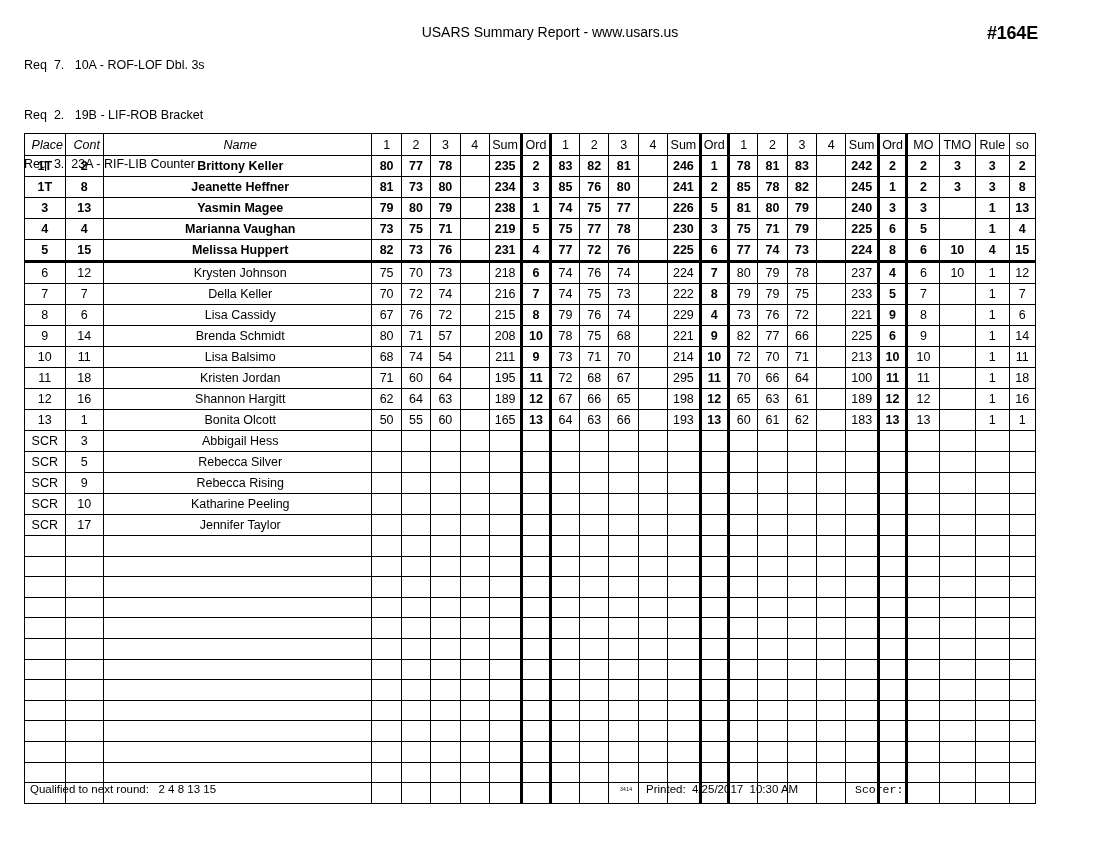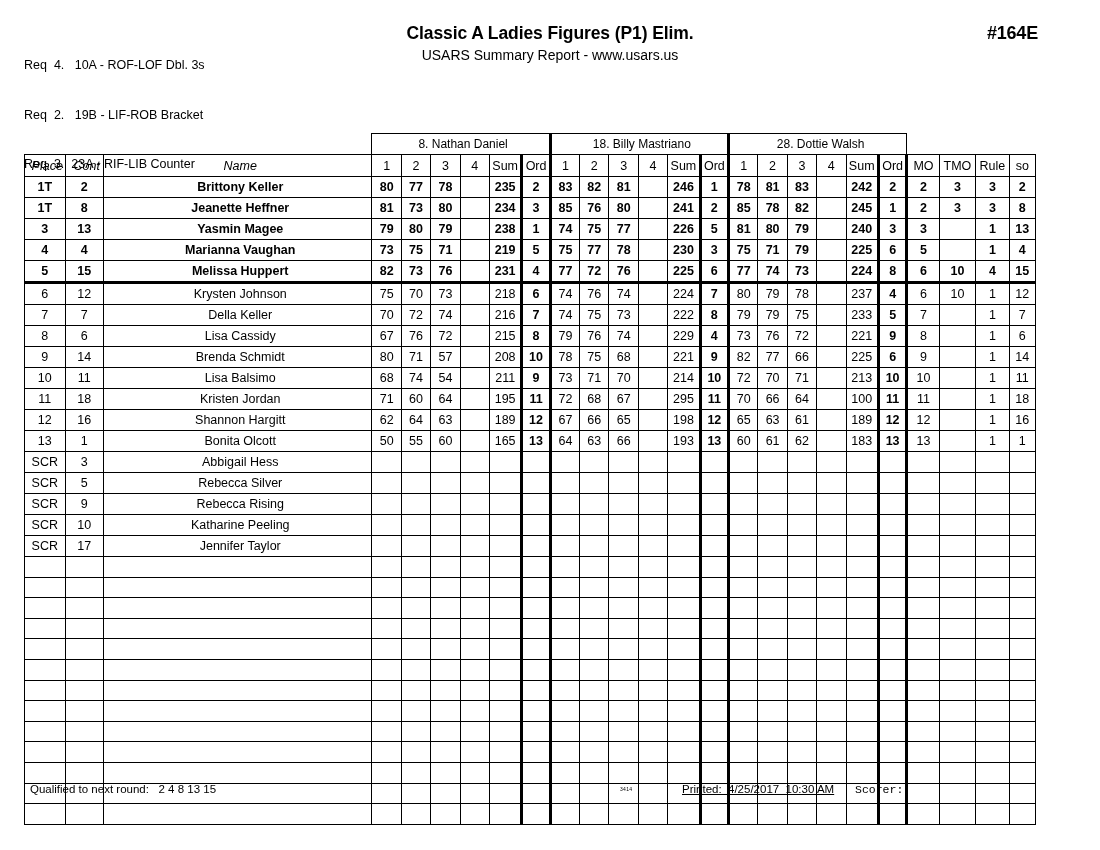--- a/index.html
+++ b/index.html
@@ -130,34 +130,33 @@
   .footer {
     position: absolute;
     left: 0;
     top: 783px;
     width: 1100px;
     height: 20px;
     font-size: 11.5px;
   }
   .f-qual { position: absolute; left: 30px; top: 0; white-space: pre; }
   .f-tiny { position: absolute; left: 620px; top: 3px; font-size: 5px; letter-spacing: 0.3px; }
-  .f-printed { position: absolute; left: 682px; top: 0; white-space: pre; text-decoration: underline; }
+  .f-printed { position: absolute; left: 646px; top: 0; white-space: pre; }
   .f-scorer { position: absolute; left: 855px; top: 0; white-space: pre; font-family: Liberation Mono, monospace; }
 </style>
 </head>
 <body>
 
 <div class="req-block">
-  <div class="req-line">Req  4.   10A - ROF-LOF Dbl. 3s</div>
+  <div class="req-line">Req  7.   10A - ROF-LOF Dbl. 3s</div>
   <div class="req-line">Req  2.   19B - LIF-ROB Bracket</div>
   <div class="req-line">Req  3.  23A - RIF-LIB Counter</div>
 </div>
 
 <div class="title-block">
-  <div class="title-event">Classic A Ladies Figures  (P1) Elim.</div>
   <div class="title-report">USARS Summary Report - www.usars.us</div>
 </div>
 <div class="doc-code">#164E</div>
 
 <div class="sheet">
   <table class="grid">
     <colgroup>
       <col style="width:40px">
       <col style="width:38px">
       <col style="width:265px">
@@ -183,27 +182,20 @@
       <col style="width:32px">
         <col style="width:28px">
 
       <col style="width:32px">
         <col style="width:36px">
         <col style="width:33px">
         <col style="width:26px">
     </colgroup>
 
     <tbody>
-        <tr>
-      <td class="band-empty" colspan="3"></td>
-      <td class="band-cell" colspan="6">8.  Nathan Daniel</td>
-      <td class="band-cell tk-l" colspan="6">18.  Billy  Mastriano</td>
-      <td class="band-cell tk-l" colspan="6">28.  Dottie Walsh</td>
-      <td class="band-empty" colspan="4"></td>
-    </tr>
 
     <tr class="hdr">
       <td class="h-left">Place</td>
       <td class="h-left">Cont</td>
       <td class="h-left">Name</td>
 
       <td>1</td>
       <td>2</td>
       <td>3</td>
       <td>4</td>

